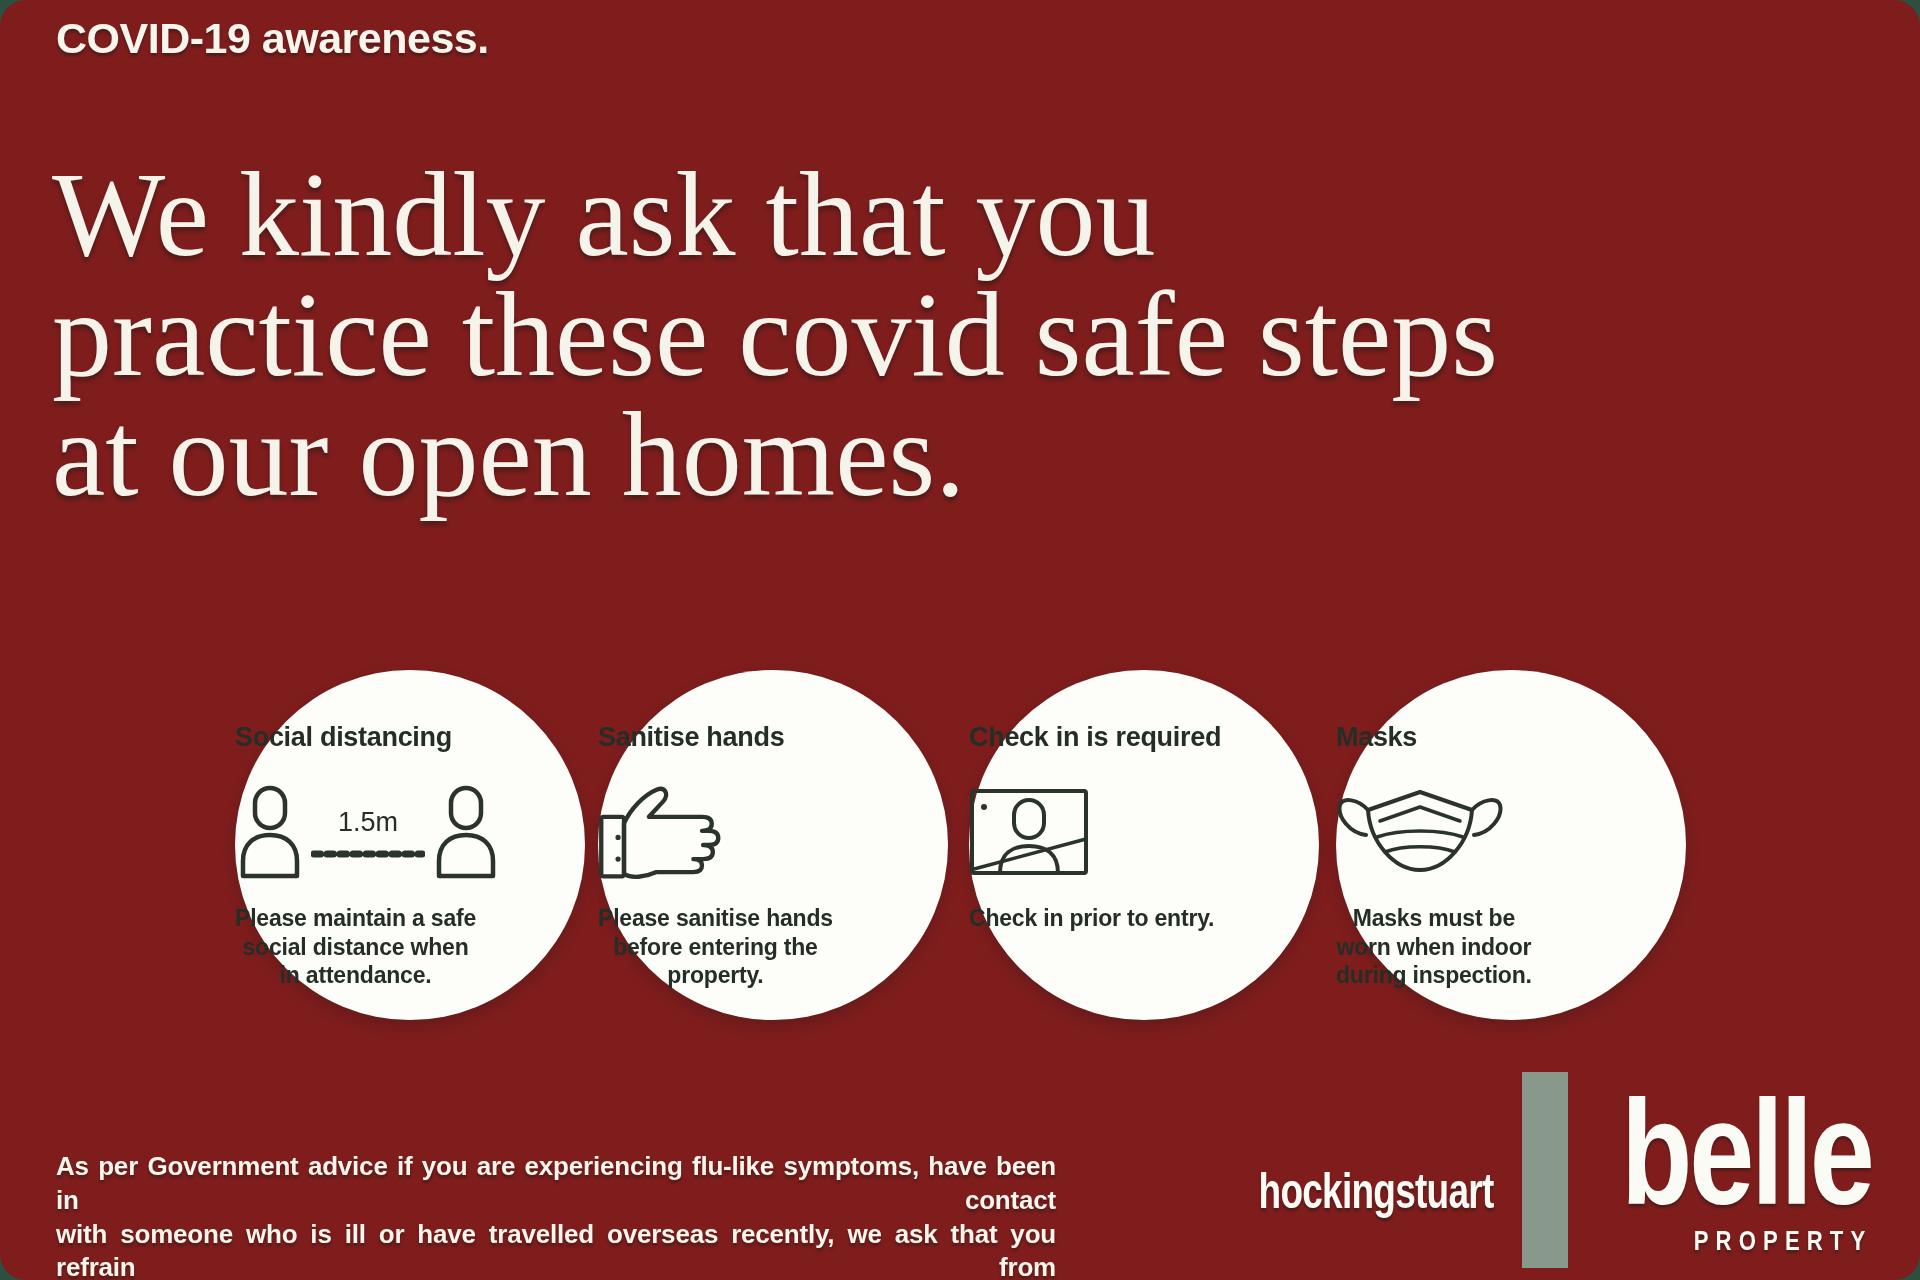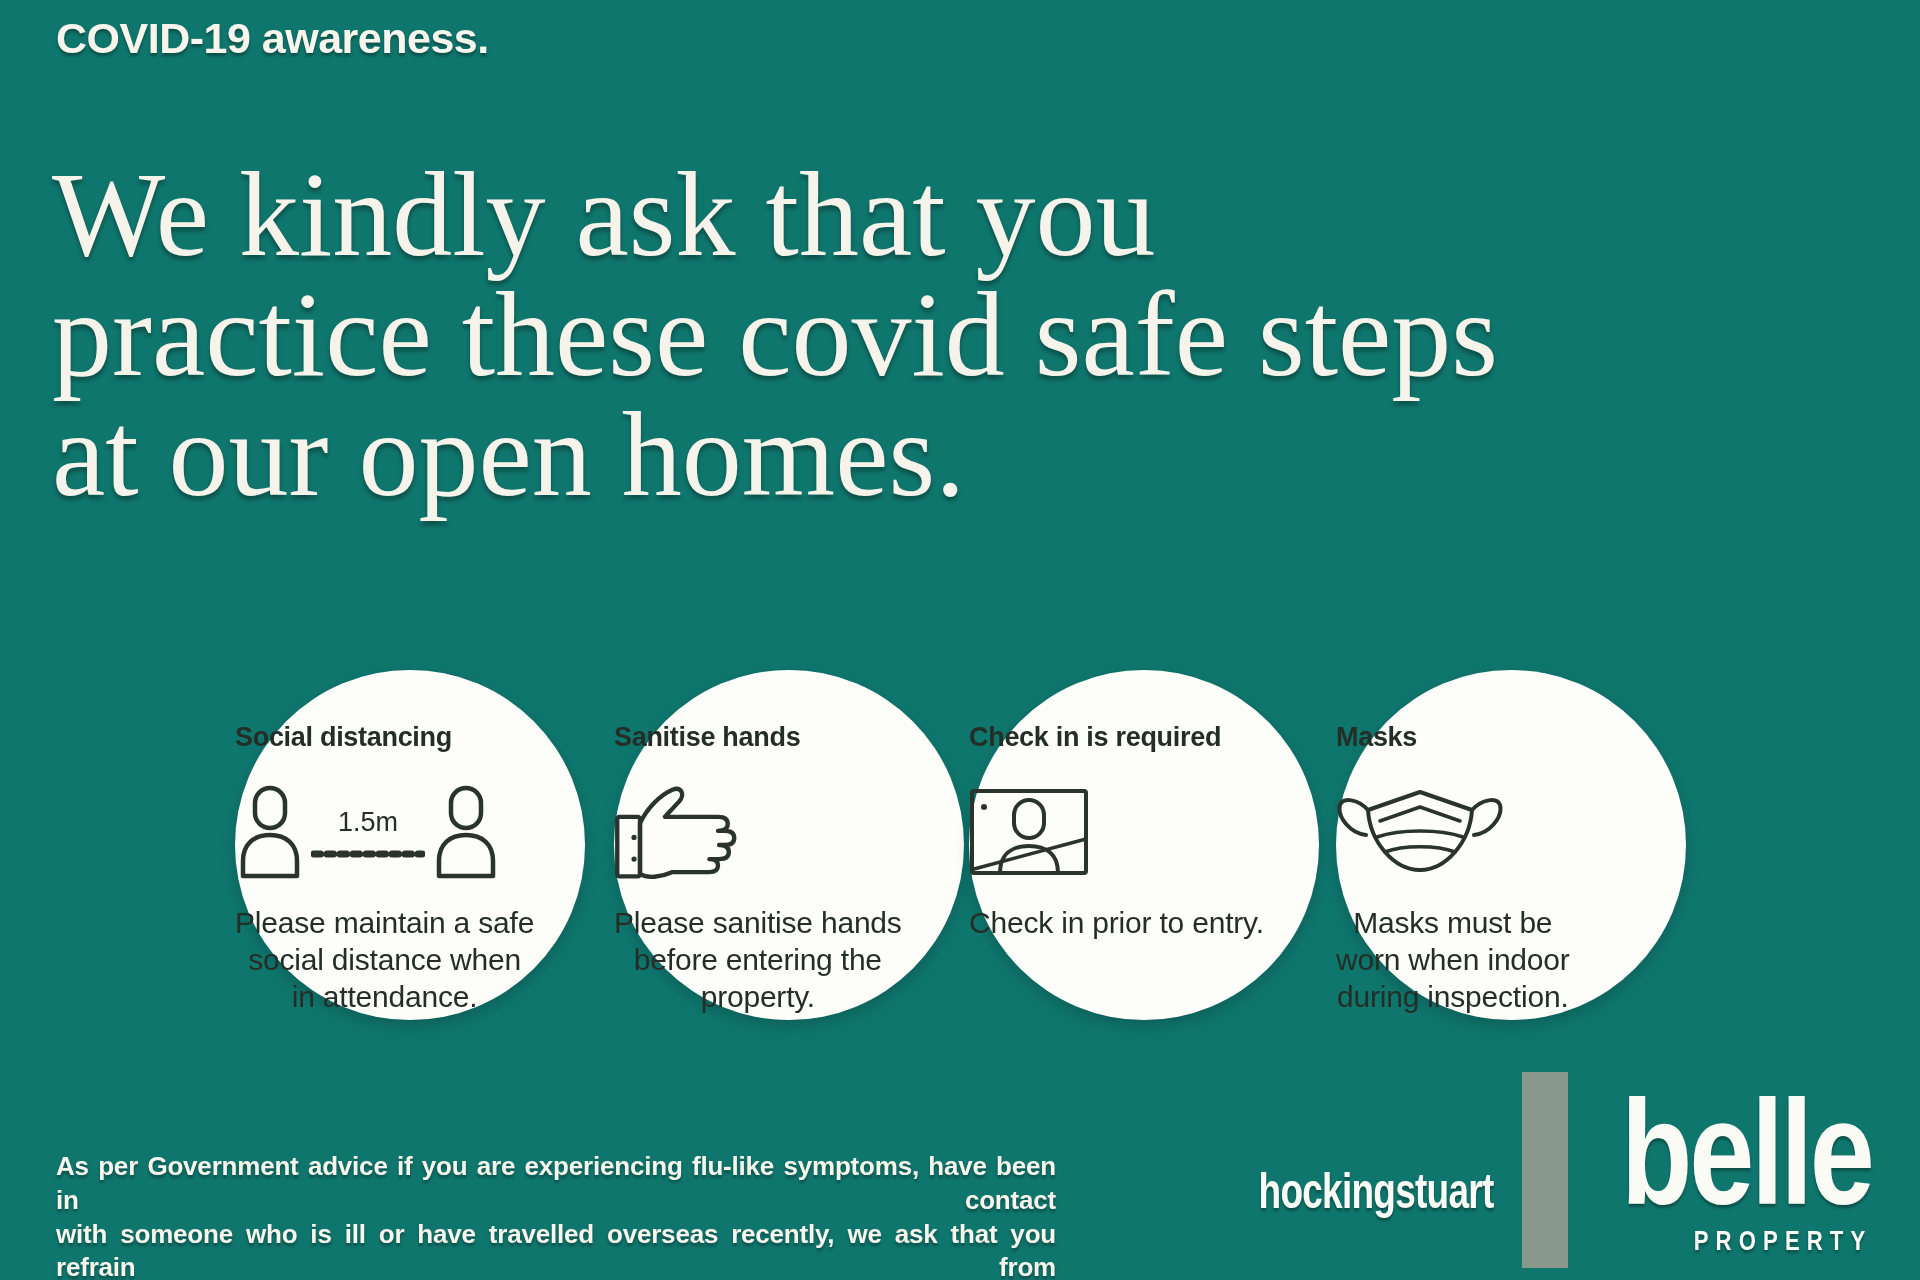--- a/index.html
+++ b/index.html
@@ -1,19 +1,20 @@
 <!DOCTYPE html>
 <html><head>
 <meta charset="utf-8">
 <style>
   html,body{margin:0;padding:0;background:#2d4f40;}
   .page{
     position:relative;width:1920px;height:1280px;overflow:hidden;
-    background:#0f766e;
+    background:#7f1d1d;
     font-family:"Liberation Sans","DejaVu Sans",sans-serif;
+    border-radius:26px;
     -webkit-font-smoothing:antialiased;
   }
   .lighttext{color:#F7F5EC;text-shadow:0 3px 3px rgba(8,24,17,.40);}
   .eyebrow{
     position:absolute;left:56px;top:14px;
     font-size:43px;font-weight:600;letter-spacing:-.5px;
   }
   .headline{
     position:absolute;left:52px;top:155px;
     font-family:"Liberation Serif","DejaVu Serif",serif;
@@ -26,27 +27,27 @@
     font-size:42px;font-weight:500;letter-spacing:-.3px;
   }
   
   .circle{
     position:absolute;top:670px;width:350px;height:350px;border-radius:50%;
     background:#FDFDFA;color:#242E27;
     box-shadow:0 6px 14px rgba(8,24,17,.22);
     display:flex;flex-direction:column;align-items:flex-start;
     box-sizing:border-box;padding-top:50px;text-align:center;
   }
-  .c1{left:235px;} .c2{left:614px;} .c3{left:969px;} .c4{left:1336px;}
+  .c1{left:235px;} .c2{left:598px;} .c3{left:969px;} .c4{left:1336px;}
   .step-title{font-size:27px;font-weight:700;line-height:34px;letter-spacing:-.3px;}
   .step-icon{
     height:132px;margin-top:12px;display:flex;align-items:center;justify-content:center;
   }
   .step-caption{
-    margin-top:6px;font-size:30px;line-height:1.24;font-weight:400;
+    margin-top:6px;font-size:23px;line-height:1.24;font-weight:700;
     white-space:pre-line;letter-spacing:-.2px;
   }
   .icon-stroke{stroke:#2A342C;fill:none;stroke-linecap:round;stroke-linejoin:round;}
   .icon-fill{fill:#2A342C;}
   .sd-row{display:flex;align-items:center;gap:6px;}
   .sd-mid{display:flex;flex-direction:column;align-items:center;width:114px;}
   .sd-label{font-size:27px;font-weight:400;margin-bottom:12px;}
   
   .disclaimer{
     position:absolute;left:56px;top:1150px;width:1000px;

